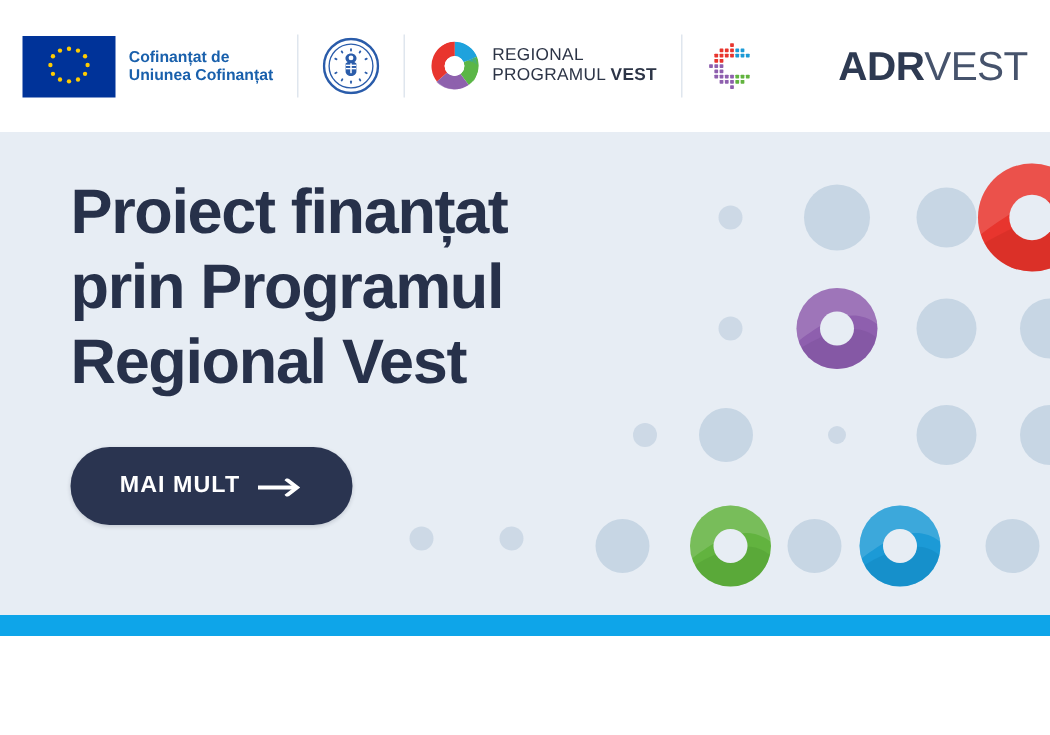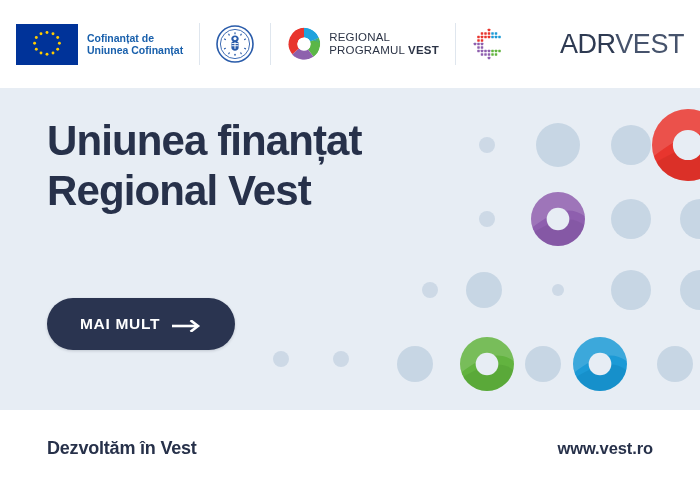--- a/index.html
+++ b/index.html
@@ -45,21 +45,21 @@
   }
   .prv-text b { font-weight:bold; }
 
   
   .adr { display:flex; align-items:center; }
   .adr-mark { width:34px; height:34px; flex:0 0 auto; }
   .adr-text {
     margin-left:10px; color:#2e3a52; font-size:27px;
     letter-spacing:-0.4px; white-space:nowrap; line-height:27px;
   }
-  .adr-text .b { font-weight:normal;margin-left:44px; }
+  .adr-text .b { font-weight:bold;margin-left:44px; }
   .adr-text .l { font-weight:normal; color:#46536c; }
 
   
   .hero {
     position:absolute; left:0; top:88px; width:700px; height:322px;
     background:#e7edf4; overflow:hidden;
   }
   .dots { position:absolute; left:0; top:0; width:700px; height:322px; }
 
   .headline {
@@ -296,33 +296,30 @@
           <circle cx="600" cy="276" r="27" fill="#1c9ad6"></circle>
           <g clip-path="url(#ringClip3)">
             <path d="M573,285.45 C590.55,271.95 609.45,259.8 627,273.3 L627,249 L573,249 Z" fill="#ffffff" opacity="0.14"></path>
             <path d="M573,290.85 C594.6,277.35 613.5,270.6 627,282.75 L627,303 L573,303 Z" fill="#0f83bd" opacity="0.42"></path>
           </g>
           <circle cx="600" cy="276" r="11.34" fill="#e7edf4"></circle>
         </g>
       </svg>
 
     <div class="headline">
-      <div>Uniunea finanțat</div>
+      <div>Proiect finanțat</div>
+      <div>prin Programul</div>
       <div>Regional Vest</div>
     </div>
 
     <div class="cta">
       <span class="cta-label">MAI MULT</span>
       <span class="cta-arrow">
         <svg width="30" height="12" viewBox="0 0 30 12" aria-hidden="true">
           <path d="M0 6 H24" stroke="#ffffff" stroke-width="2.6" stroke-linecap="square"></path>
           <path d="M19.5 1 L26 6 L19.5 11" fill="none" stroke="#ffffff" stroke-width="2.6" stroke-linecap="square" stroke-linejoin="miter"></path>
         </svg>
       </span>
     </div>
   </div>
 
-  <div class="footer">
-    <div class="footer-left">Dezvoltăm în Vest</div>
-    <div class="footer-right">www.vest.ro</div>
-  </div>
 
 </div>
 
 </body></html>

